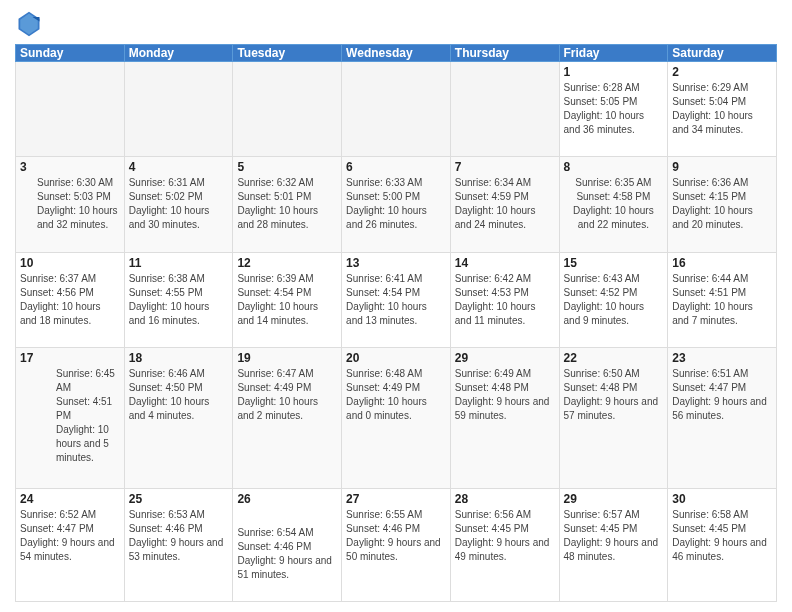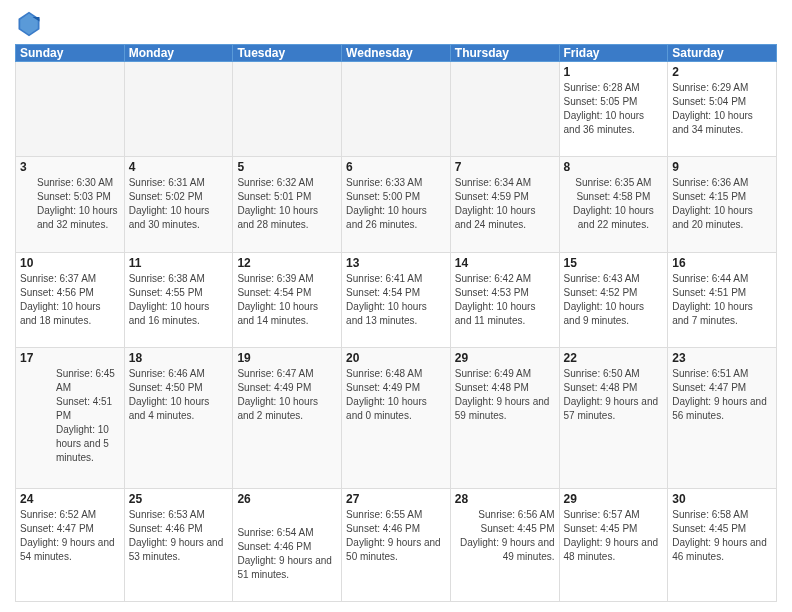--- a/index.html
+++ b/index.html
@@ -305,21 +305,21 @@
 Daylight: 9 hours and 51 minutes.</div>
           </td>
           <td>
             <span class="day-num">27</span>
             <div class="day-info" style="white-space: pre-line;">Sunrise: 6:55 AM
 Sunset: 4:46 PM
 Daylight: 9 hours and 50 minutes.</div>
           </td>
           <td>
             <span class="day-num">28</span>
-            <div class="day-info" style="white-space: pre-line; text-align: right;">Sunrise: 6:56 AM
+            <div class="day-info" style="white-space: pre-line;">Sunrise: 6:56 AM
 Sunset: 4:45 PM
 Daylight: 9 hours and 49 minutes.</div>
           </td>
           <td>
             <span class="day-num">29</span>
             <div class="day-info" style="white-space: pre-line;">Sunrise: 6:57 AM
 Sunset: 4:45 PM
 Daylight: 9 hours and 48 minutes.</div>
           </td>
           <td>

